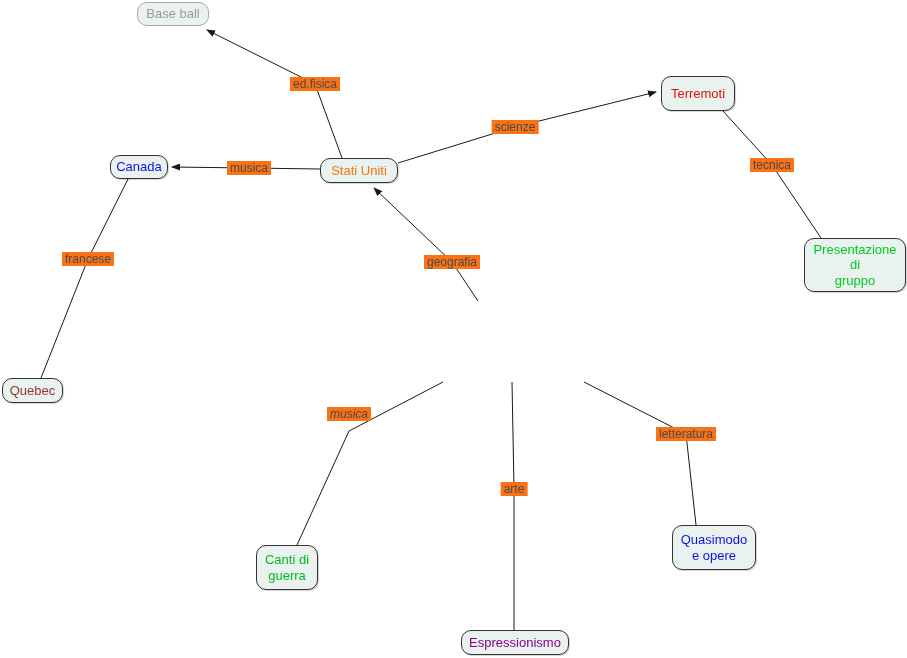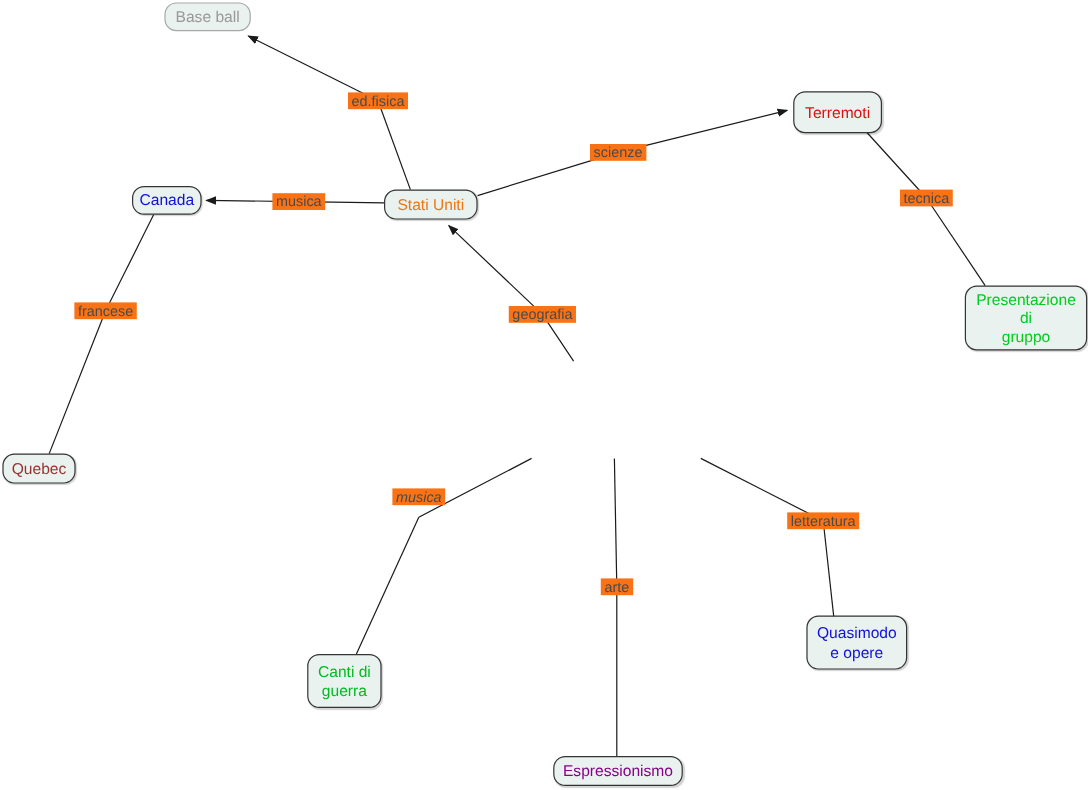--- a/index.html
+++ b/index.html
@@ -142,18 +142,18 @@
 
   <div class="node" style="left:256px; top:545px; width:62px; height:45px">
     <span class="node-label" style="color: rgb(0, 187, 34);">Canti di
 guerra</span>
   </div>
 
   <div class="node" style="left:461px; top:630px; width:108px; height:25px">
     <span class="node-label" style="color: rgb(136, 0, 136);">Espressionismo</span>
   </div>
 
-  <div class="node" style="left:672px; top:513px; width:84px; height:45px">
+  <div class="node" style="left:672px; top:525px; width:84px; height:45px">
     <span class="node-label" style="color: rgb(17, 17, 221);">Quasimodo
 e opere</span>
   </div>
 
 </div>
 
 </body></html>

